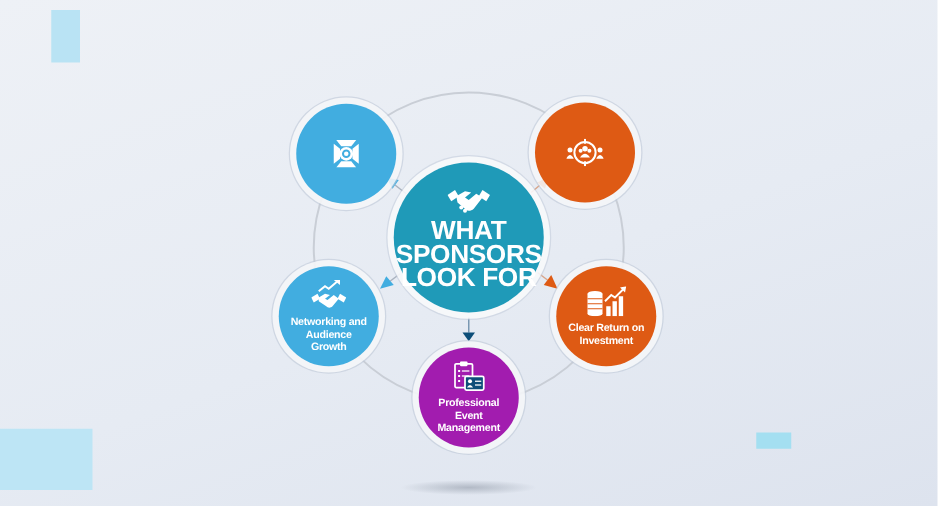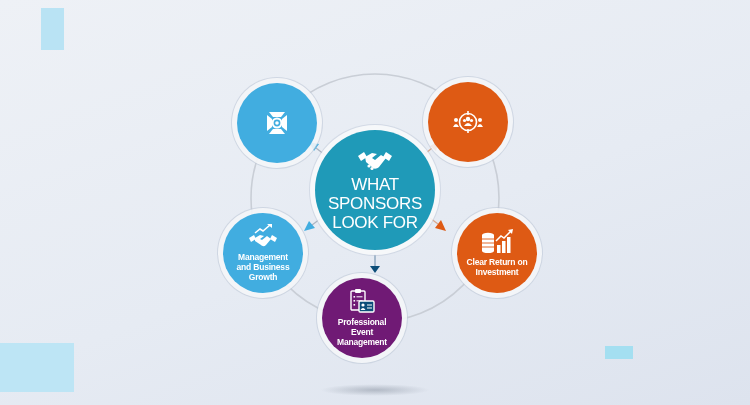--- a/index.html
+++ b/index.html
@@ -26,21 +26,21 @@
     }
     .node .icon { width: 26px; height: 22px; display: block; }
     .center {
       position: absolute; left: 315px; top: 130px; width: 120px; height: 120px;
       border-radius: 50%; background: #1f9ab8;
       display: flex; flex-direction: column; align-items: center; justify-content: center;
       color: #fff; text-align: center;
       box-shadow: 0 0 0 5px rgba(255,255,255,0.8), 0 0 0 6px rgba(190,200,215,0.5);
     }
     .center .title {
-      font-size: 17px; line-height: 19px; font-weight: normal; letter-spacing: -0.3px;
+      font-size: 21px; line-height: 19px; font-weight: bold; letter-spacing: -0.3px;
       margin-top: 2px; white-space: pre-line;
     }
     .center .icon { width: 34px; height: 24px; }
     .shadow {
       position: absolute; left: 320px; top: 384px; width: 110px; height: 12px;
       border-radius: 50%;
       background: radial-gradient(ellipse at center, rgba(120,130,145,0.45) 0%, rgba(120,130,145,0) 70%);
     }
   </style>
 </head>
@@ -128,24 +128,24 @@
 <div class="node" style="left:223px; top:213px; width:80px; height:80px; background:#41ade0;">
   <svg class="icon" viewBox="0 0 28 24" style="width:28px;height:24px">
     <polyline points="6,9 11,5 14,7 21,1" fill="none" stroke="#fff" stroke-width="1.6"></polyline>
     <polygon points="18,0 23,0 23,4" fill="#fff"></polygon>
     <g fill="#fff">
       <polygon points="0,14 5,11 7,15 2,18"></polygon>
       <polygon points="28,14 23,11 21,15 26,18"></polygon>
       <path d="M6,14 L11,11 L15,12 L11,15 L13,16 L18,12 L22,15 L17,21 C15,23 13,22 12,21 L6,17 Z"></path>
     </g>
   </svg>
-  <div class="label">Management and Business Growth</div>
+  <div class="label">Networking and Audience Growth</div>
 </div>
 
-<div class="node" style="left:457px; top:213px; width:80px; height:80px; background:#de5a14;">
+<div class="node" style="left:445px; top:213px; width:80px; height:80px; background:#de5a14;">
   <svg class="icon" viewBox="0 0 32 24" style="width:32px;height:24px">
     <g fill="#fff">
       <ellipse cx="7" cy="6" rx="6" ry="2.2"></ellipse>
       <rect x="1" y="6" width="12" height="16"></rect>
       <ellipse cx="7" cy="22" rx="6" ry="2"></ellipse>
     </g>
     <g stroke="#de5a14" stroke-width="0.9">
       <line x1="1" y1="10" x2="13" y2="10"></line>
         <line x1="1" y1="14" x2="13" y2="14"></line>
         <line x1="1" y1="18" x2="13" y2="18"></line>
@@ -154,21 +154,21 @@
       <rect x="16" y="16" width="3.5" height="8"></rect>
       <rect x="21" y="12" width="3.5" height="12"></rect>
       <rect x="26" y="8" width="3.5" height="16"></rect>
     </g>
     <polyline points="15,12 20,7 23,9 30,2" fill="none" stroke="#fff" stroke-width="1.5"></polyline>
     <polygon points="27,1 32,0 31,5" fill="#fff"></polygon>
   </svg>
   <div class="label">Clear Return on Investment</div>
 </div>
 
-<div class="node" style="left:322px; top:278px; width:80px; height:80px; background:#701a75;">
+<div class="node" style="left:335px; top:278px; width:80px; height:80px; background:#a21caf;">
   <svg class="icon" viewBox="0 0 26 24" style="width:26px;height:24px">
     <rect x="2" y="2" width="14" height="19" rx="1" fill="none" stroke="#fff" stroke-width="1.4"></rect>
     <rect x="6" y="0" width="6" height="4" rx="1" fill="#fff"></rect>
     <g fill="#fff">
       <rect x="4.5" y="7" width="1.6" height="1.6"></rect>
         <rect x="7.5" y="7.3" width="6" height="1"></rect>
       <rect x="4.5" y="11" width="1.6" height="1.6"></rect>
         <rect x="7.5" y="11.3" width="6" height="1"></rect>
       <rect x="4.5" y="15" width="1.6" height="1.6"></rect>
     </g>

